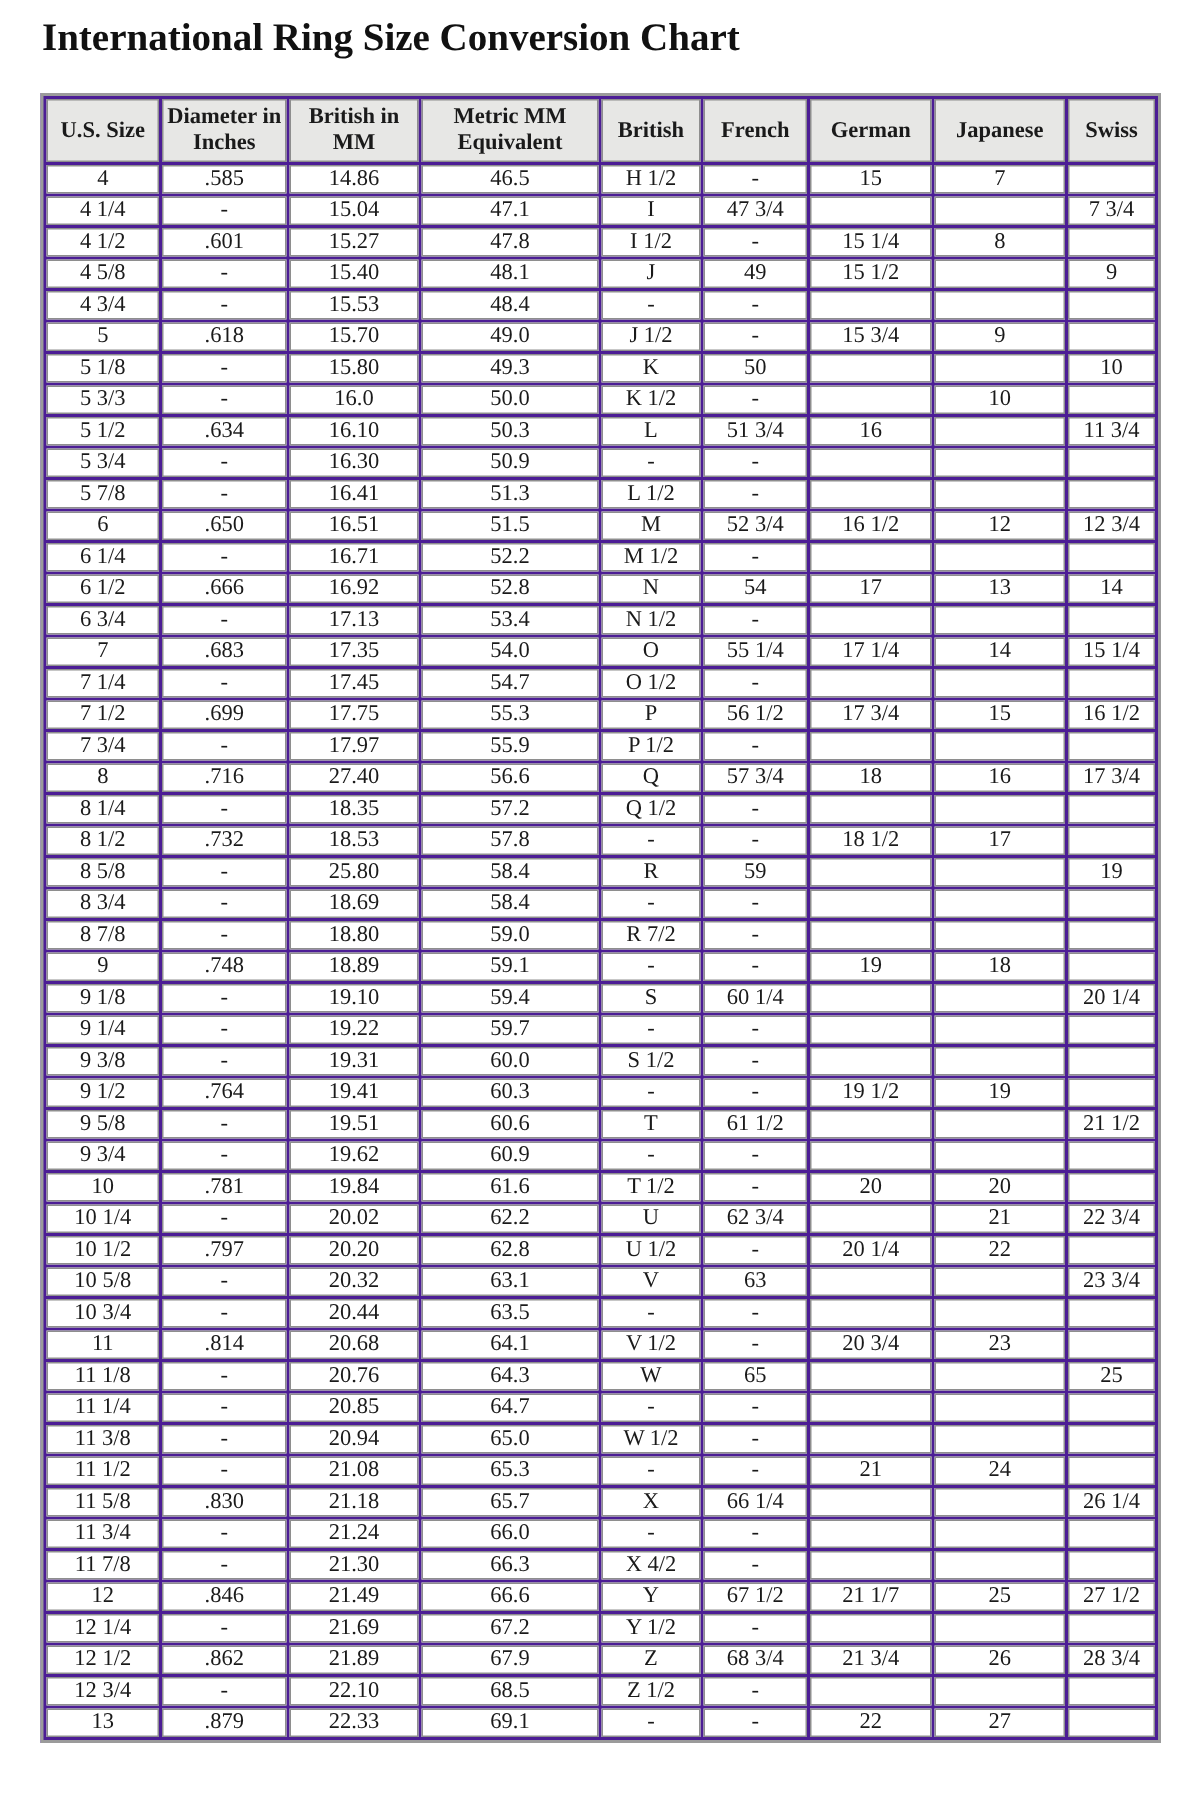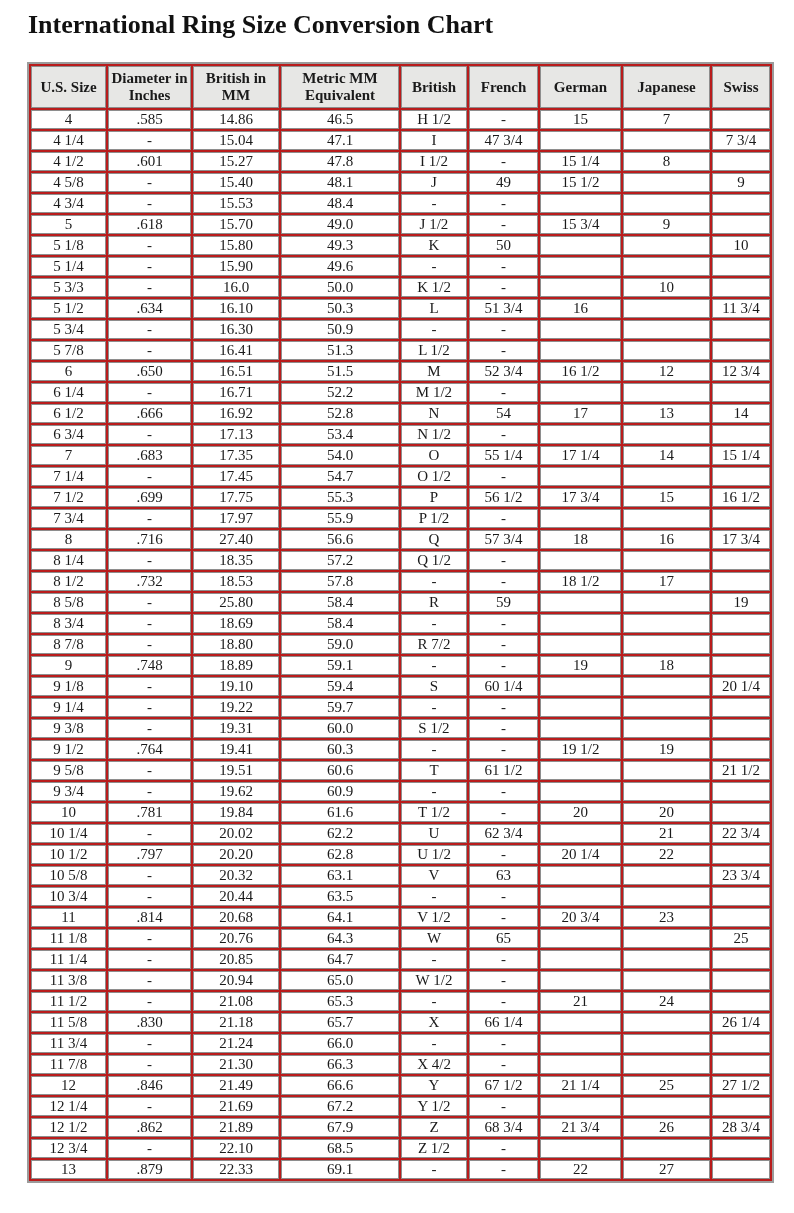--- a/index.html
+++ b/index.html
@@ -25,21 +25,21 @@
   }
   table.ring-table {
     position: absolute;
     left: 27px;
     top: 62px;
     width: 743px;
     table-layout: fixed;
     border-collapse: separate;
     border-spacing: 2px;
     border: 2px solid #9b9b9b;
-    background: #b91c1c;
+    background: #4c1d95;
   }
   table.ring-table th, table.ring-table td {
     box-sizing: border-box;
     border: 1px solid #8e8e8e;
     text-align: center;
     vertical-align: middle;
     overflow: hidden;
   }
   table.ring-table th {
     background: #e7e7e5;
@@ -162,31 +162,20 @@
           <td>-</td>
           <td>15.80</td>
           <td>49.3</td>
           <td>K</td>
           <td>50</td>
           <td></td>
           <td></td>
           <td>10</td>
         </tr>
         <tr>
-          <td>5 1/4</td>
-          <td>-</td>
-          <td>15.90</td>
-          <td>49.6</td>
-          <td>-</td>
-          <td>-</td>
-          <td></td>
-          <td></td>
-          <td></td>
-        </tr>
-        <tr>
           <td>5 3/3</td>
           <td>-</td>
           <td>16.0</td>
           <td>50.0</td>
           <td>K 1/2</td>
           <td>-</td>
           <td></td>
           <td>10</td>
           <td></td>
         </tr>
@@ -597,21 +586,21 @@
           <td></td>
           <td></td>
         </tr>
         <tr>
           <td>12</td>
           <td>.846</td>
           <td>21.49</td>
           <td>66.6</td>
           <td>Y</td>
           <td>67 1/2</td>
-          <td>21 1/4</td>
+          <td>21 1/7</td>
           <td>25</td>
           <td>27 1/2</td>
         </tr>
         <tr>
           <td>12 1/4</td>
           <td>-</td>
           <td>21.69</td>
           <td>67.2</td>
           <td>Y 1/2</td>
           <td>-</td>

